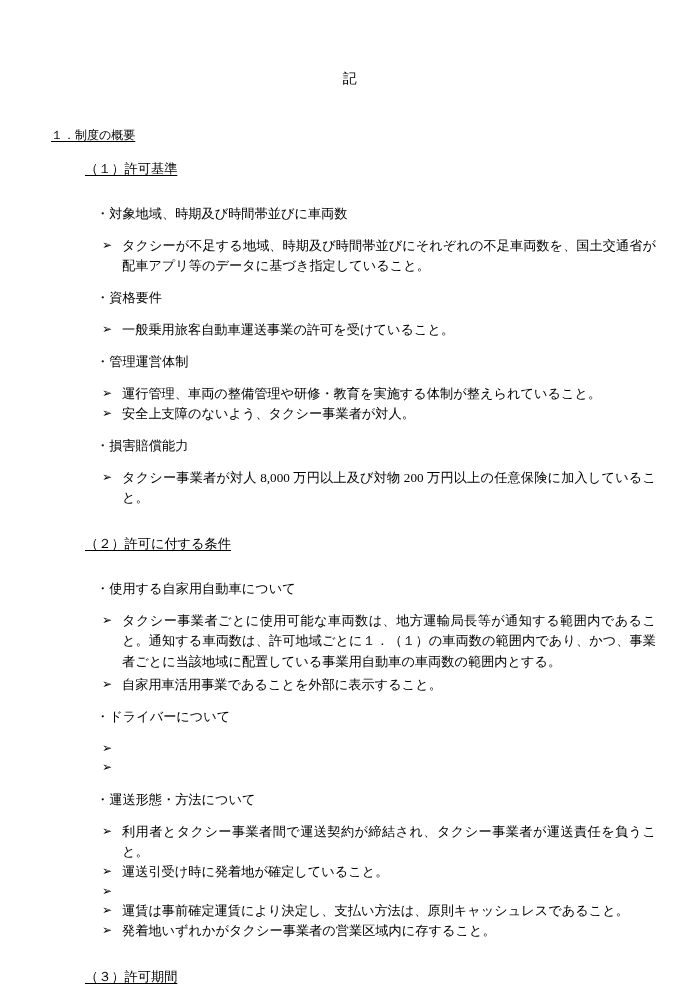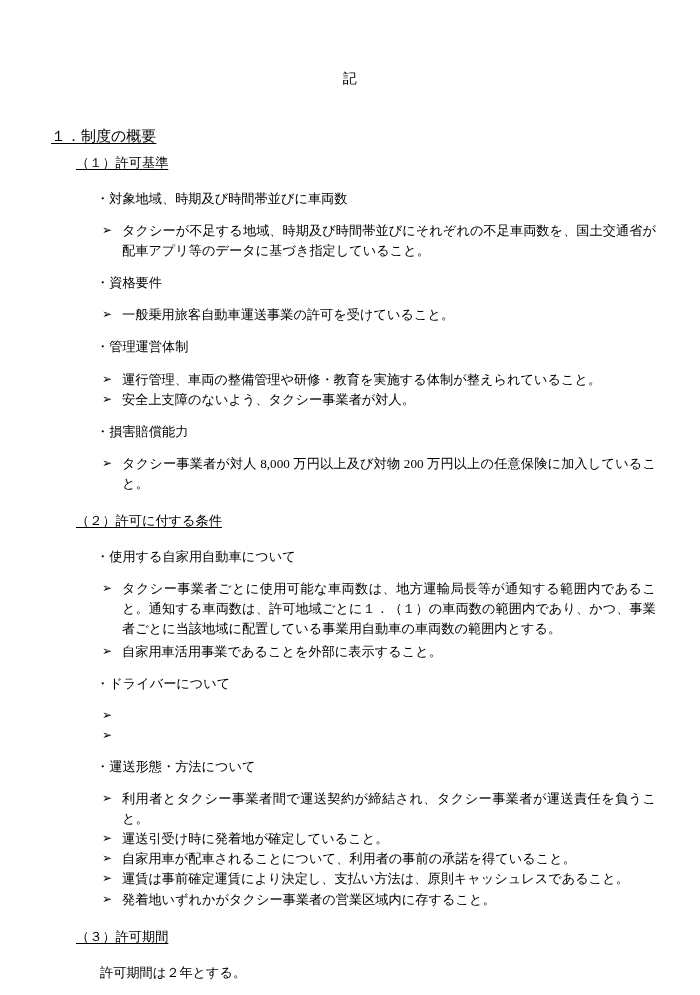--- a/index.html
+++ b/index.html
@@ -28,30 +28,30 @@
     font-size: 14px;
     margin: 8px 0 0 0;
     letter-spacing: 0.5px;
   }
   .spacer-1 { height: 36px; }
 
   .section {
     margin-top: 0;
   }
   .section-heading {
-    font-size: 15px;
+    font-size: 12px;
     margin: 0 0 1px 0;
     padding-left: 7px;
     text-decoration: underline;
     text-underline-offset: 2px;
     display: inline-block;
   }
   .sub-heading {
     font-size: 13.2px;
-    margin: 4px;
+    margin: 13px;
     padding-left: 28px;
     text-decoration: underline;
     text-underline-offset: 2px;
     display: inline-block;
   }
   .bullet-dot {
     padding-left: 40px;
     margin: 12px;
     font-size: 13.2px;
   }
@@ -155,21 +155,20 @@
       <div class="arrow-item">
         <span class="arrow-glyph">➢</span>
         <span class="arrow-text">利用者とタクシー事業者間で運送契約が締結され、タクシー事業者が運送責任を負うこと。</span>
       </div>
       <div class="arrow-item">
         <span class="arrow-glyph">➢</span>
         <span class="arrow-text">運送引受け時に発着地が確定していること。</span>
       </div>
       <div class="arrow-item">
         <span class="arrow-glyph">➢</span>
-        <span class="arrow-text">自家用車が配車されることについて、利用者の事前の承諾を得ていること。</span>
       </div>
       <div class="arrow-item">
         <span class="arrow-glyph">➢</span>
         <span class="arrow-text">運賃は事前確定運賃により決定し、支払い方法は、原則キャッシュレスであること。</span>
       </div>
       <div class="arrow-item">
         <span class="arrow-glyph">➢</span>
         <span class="arrow-text">発着地いずれかがタクシー事業者の営業区域内に存すること。</span>
       </div>
     </div>

